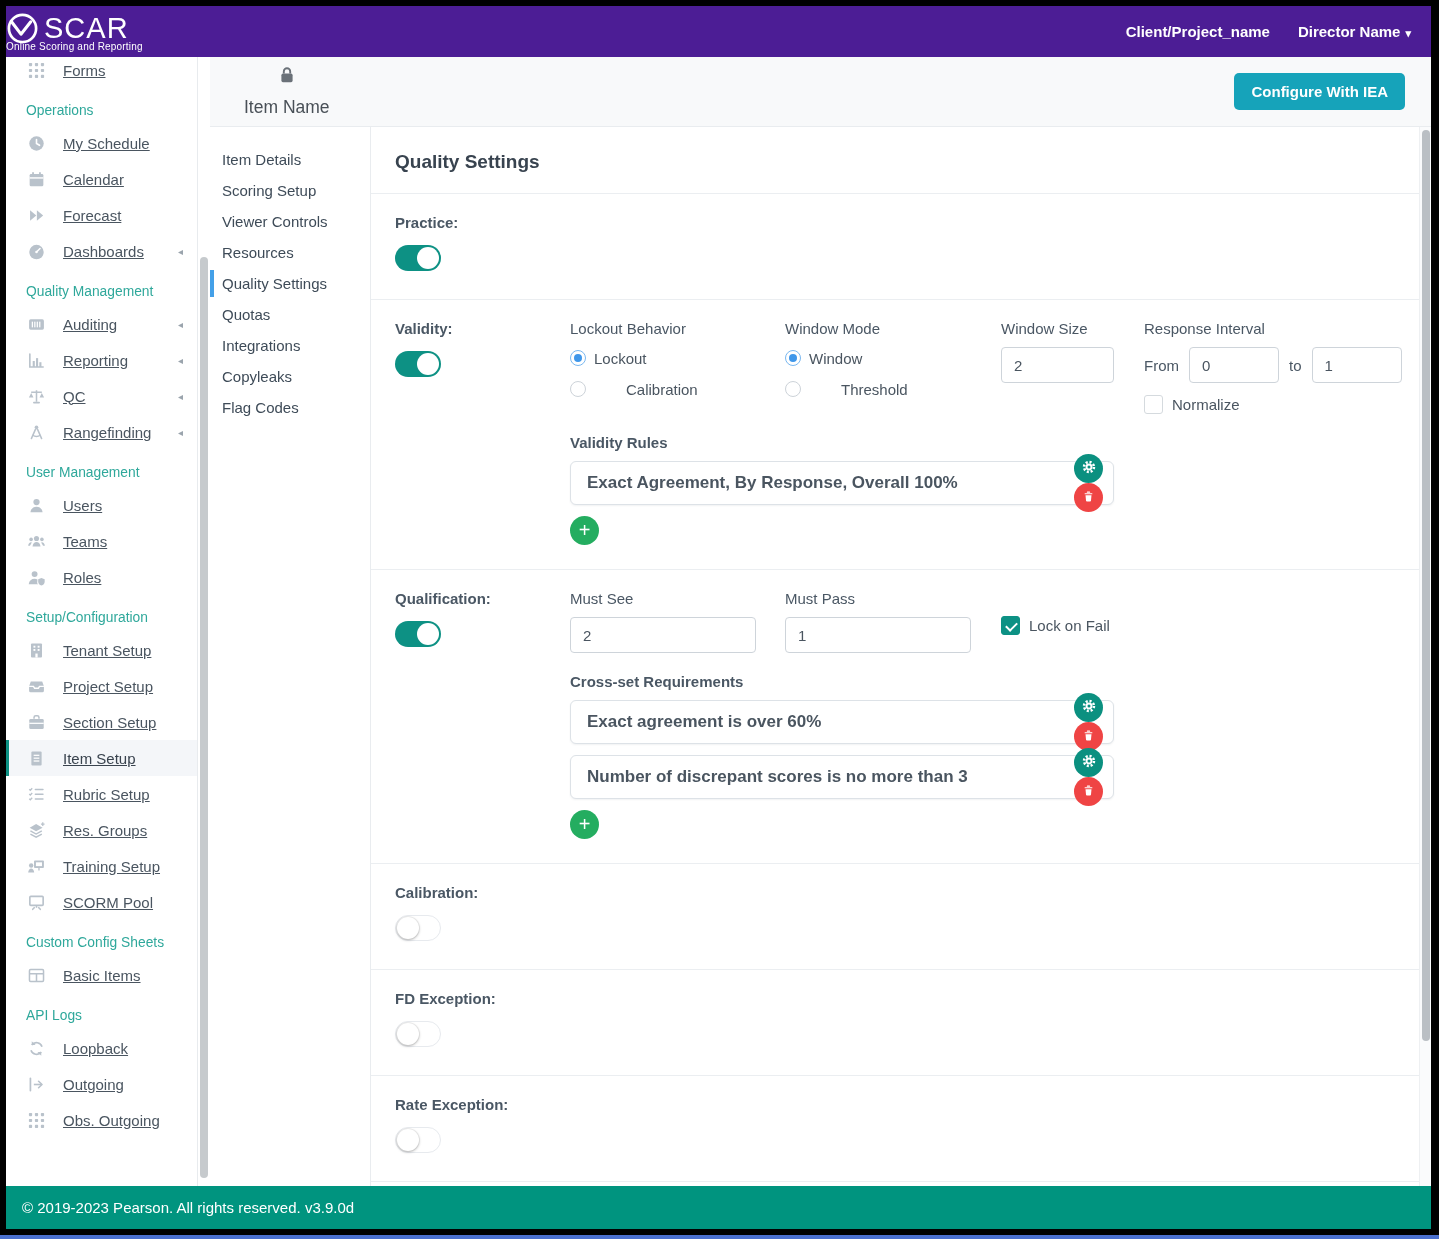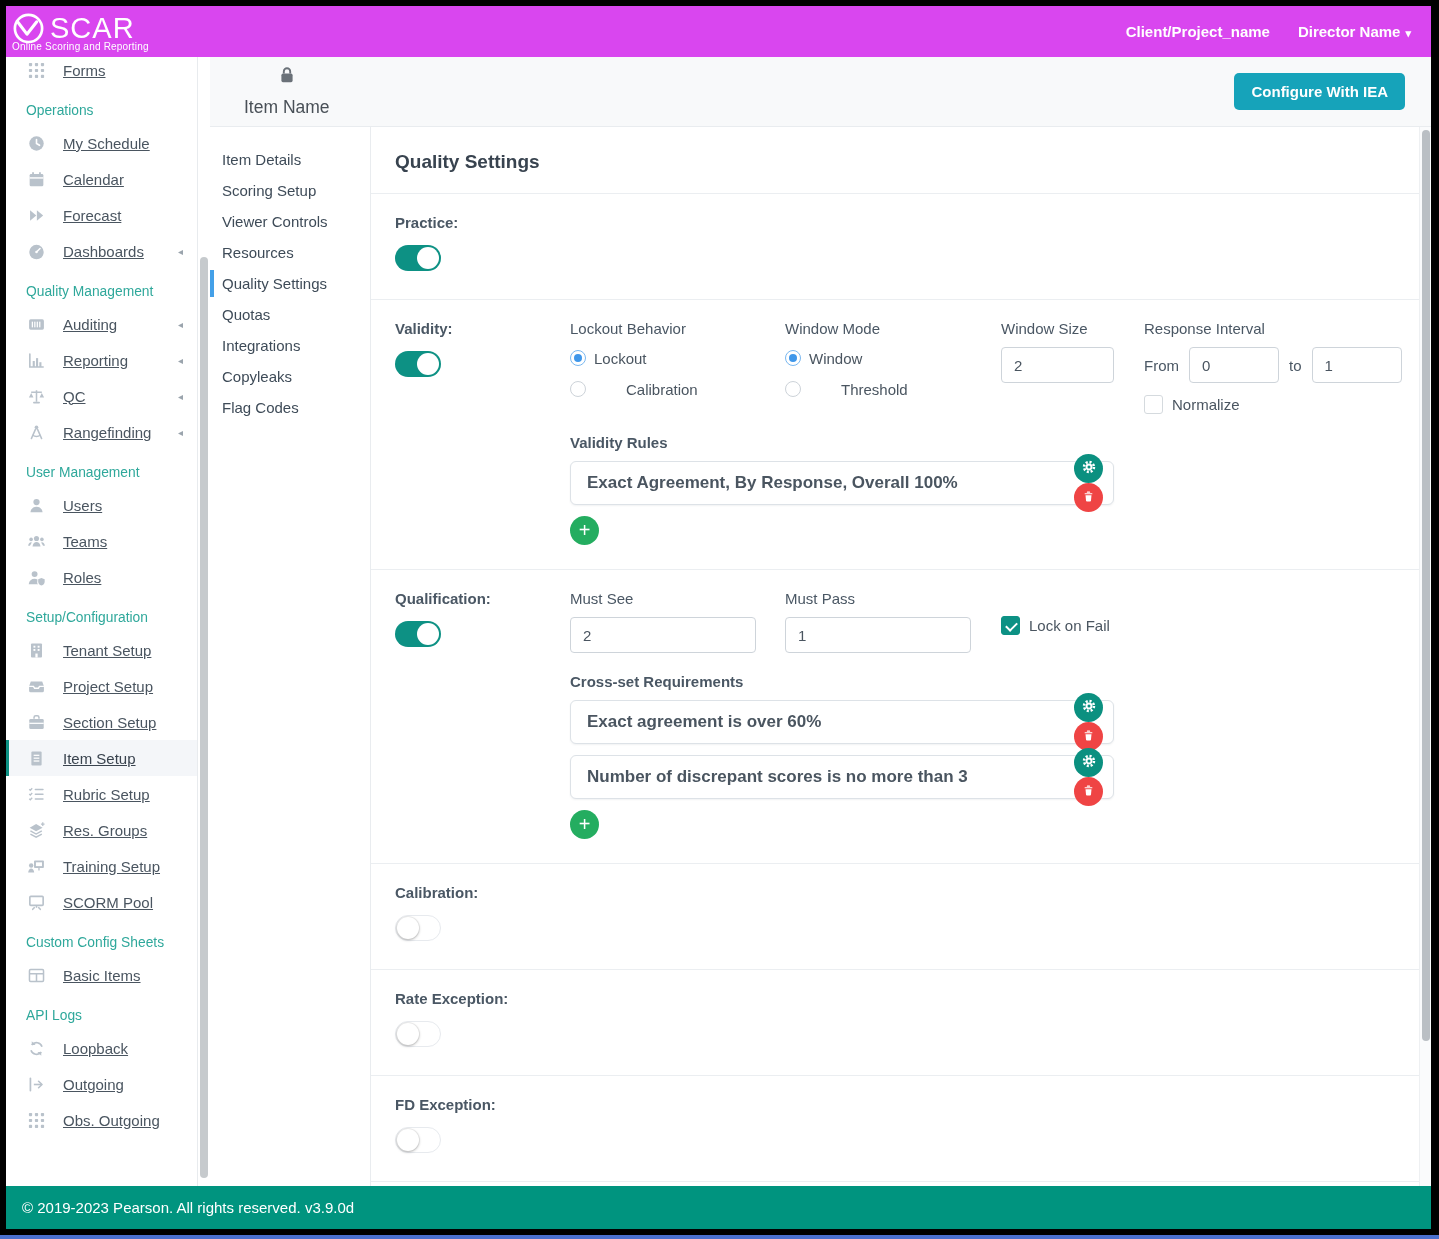--- a/index.html
+++ b/index.html
@@ -6,22 +6,22 @@
   html,body { background:#222; }
   body { font-family: "Liberation Sans", sans-serif; }
 
   .frame { position:relative; width:1439px; height:1239px; background:#000;
            padding:6px 8px 10px 6px; }
   .frame .bottom-line { position:absolute; left:0; right:0; bottom:0; height:4px; background:#4b70cf; }
 
   .app { width:100%; height:100%; background:#fff; display:flex; flex-direction:column; overflow:hidden; }
 
   
-  .topbar { height:51px; flex:none; background:#d946ef; color:#fff; display:flex; align-items:center;
-            padding:0 20px 0 6px; }
+  .topbar { height:51px; flex:none; background:#4c1d95; color:#fff; display:flex; align-items:center;
+            padding:0 20px 0 0; }
   .brand { display:flex; flex-direction:column; line-height:1; }
   .brand-row { display:flex; align-items:center; gap:5px; }
   .brand-row svg { display:block; }
   .brand-text { font-size:29px; font-weight:300; letter-spacing:1px; }
   .brand-sub { font-size:10px; font-weight:400; letter-spacing:.2px; margin-top:-3px; }
   .topbar-right { margin-left:auto; display:flex; align-items:center; gap:28px; font-size:15px; font-weight:700; }
   .user-menu { cursor:pointer; }
   .caret { font-size:11px; margin-left:5px; }
 
   
@@ -611,26 +611,26 @@
                 <button class="add-btn">+</button>
               </div>
             </div>
 
             <div class="section">
               <span class="group-label">Calibration:</span><br>
               <span class="toggle off"><span class="knob"></span></span>
             </div>
 
             <div class="section">
+              <span class="group-label">FD Exception:</span><br>
+              <span class="toggle off"><span class="knob"></span></span>
+            </div>
+
+            <div class="section">
               <span class="group-label">Rate Exception:</span><br>
-              <span class="toggle off"><span class="knob"></span></span>
-            </div>
-
-            <div class="section">
-              <span class="group-label">FD Exception:</span><br>
               <span class="toggle off"><span class="knob"></span></span>
             </div>
 
             <div class="actions">
               
               
               
             </div>
           </div>
 

